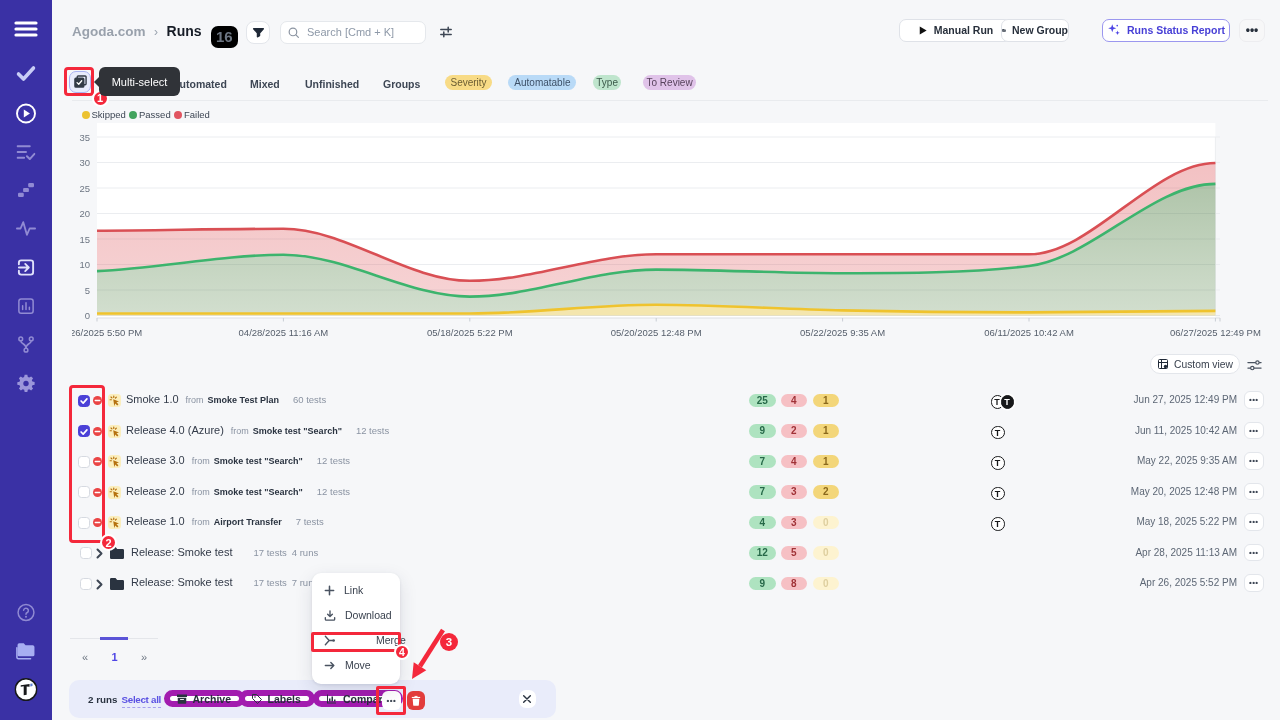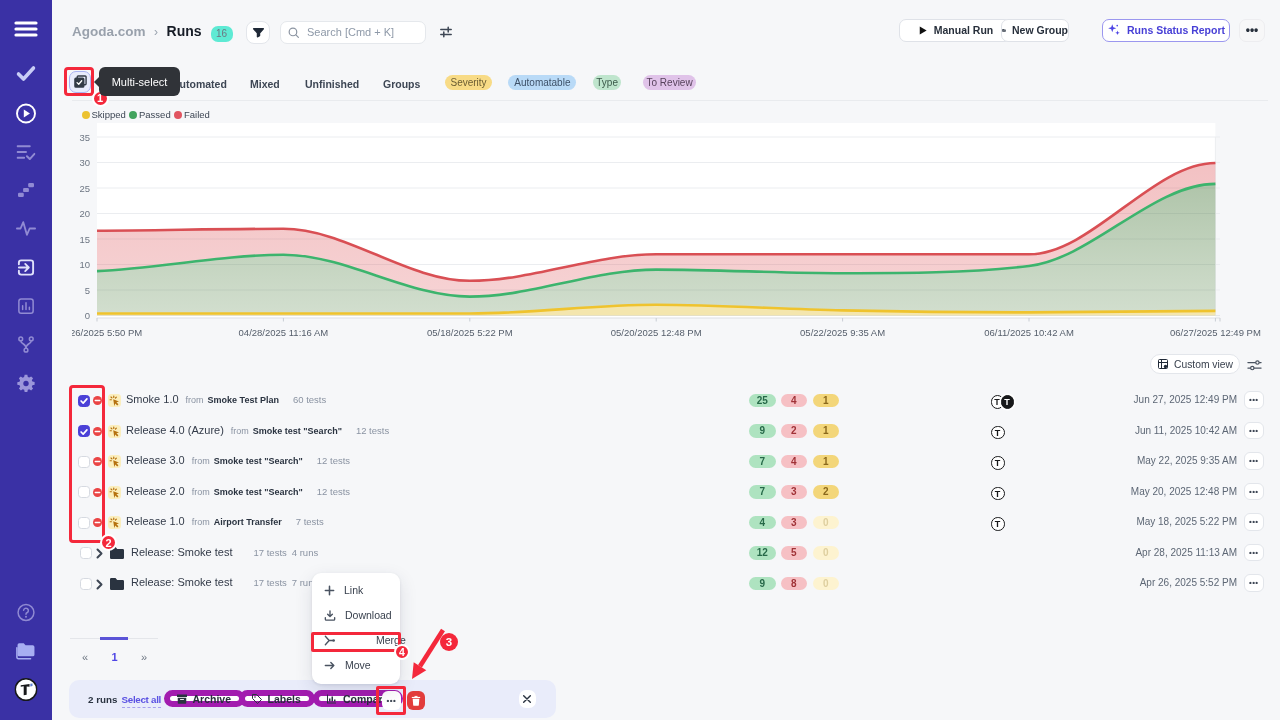--- a/index.html
+++ b/index.html
@@ -6,21 +6,21 @@
 html,body { width:1280px; height:720px; overflow:hidden; }
 body { font-family:"Liberation Sans", sans-serif; background:#f6f7f9; position:relative; -webkit-font-smoothing:antialiased; }
 .abs { position:absolute; }
 
 #sidebar { position:absolute; left:0; top:0; width:52px; height:720px; background:#3a31a5; }
 #sidebar svg { position:absolute; left:50%; transform:translateX(-50%); }
 
 #crumb { position:absolute; left:72px; top:23px; font-size:13.5px; font-weight:700; color:#99a1ac; white-space:nowrap; }
 #crumb .sep { color:#9aa3af; font-weight:400; padding:0 8.5px; font-size:12px; }
 #crumb .cur { color:#161c26; font-size:14px; }
-#badge16 { position:absolute; left:210.5px; top:25.5px; background:#5eead4; color:#6d7683; font-size:10px; font-weight:400; border-radius:7px; padding:2.5px 5.5px; }
+#badge16 { position:absolute; left:210.5px; top:25.5px; background:#000000; color:#6d7683; font-size:15px; font-weight:700; border-radius:7px; padding:2.5px 5.5px; }
 .hbtn { position:absolute; background:#fff; border:1px solid #e3e6eb; border-radius:8px; display:flex; align-items:center; justify-content:center; }
 #searchbox { position:absolute; left:280px; top:20.5px; width:146px; height:23px; background:#fff; border:1px solid #e5e8ec; border-radius:7px; display:flex; align-items:center; padding:0 6px; gap:7px; color:#8e99a8; font-size:11px; white-space:nowrap; }
 .topbtn { position:absolute; top:18.5px; height:23.5px; background:#fff; border:1px solid #dfe2e8; border-radius:7px; display:flex; align-items:center; justify-content:center; gap:6px; font-size:10.5px; font-weight:700; color:#272f3b; white-space:nowrap; }
 
 .tab { position:absolute; top:77.5px; font-size:10.5px; font-weight:700; color:#3d4654; white-space:nowrap; }
 .pill { position:absolute; top:74.5px; height:15.5px; border-radius:8px; font-size:10px; font-weight:400; display:flex; align-items:center; padding:0 7px; white-space:nowrap; }
 
 .leg { position:absolute; top:109px; display:flex; align-items:center; gap:2px; font-size:9.5px; color:#3d4654; white-space:nowrap; }
 .dot { width:8px; height:8px; border-radius:50%; display:inline-block; }
 

